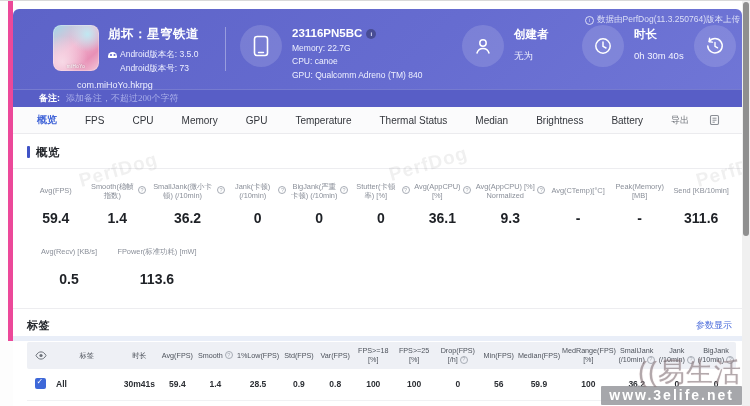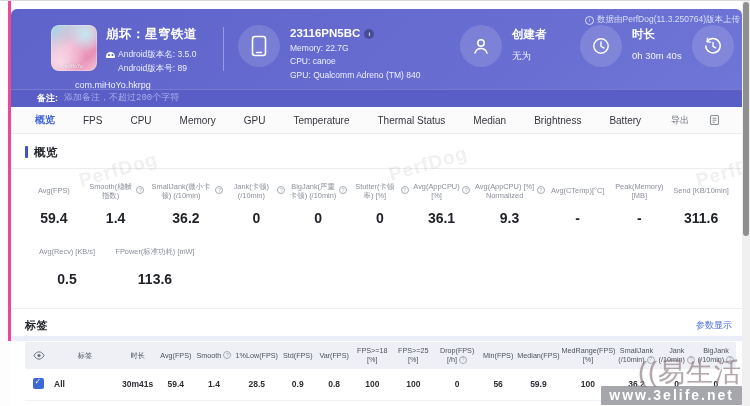--- a/index.html
+++ b/index.html
@@ -1,19 +1,19 @@
 <!DOCTYPE html>
 <html><head>
 <meta charset="utf-8">
 <style>
   *{margin:0;padding:0;box-sizing:border-box;}
   html,body{width:750px;height:406px;overflow:hidden;}
   body{font-family:"Liberation Sans","DejaVu Sans",sans-serif;background:#ffffff;position:relative;border-top:1px solid #d9d9d9;}
   .page{position:relative;width:750px;height:406px;background:#fdfdfd;}
-  .content{position:absolute;left:8px;top:0;width:734px;height:340px;border-left:3px solid #ec4899;background:#fff;}
+  .content{position:absolute;left:8px;top:0;width:734px;height:340px;border-left:5px solid #ec4899;background:#fff;}
 
   
   .header-card{position:relative;margin-top:8px;background:linear-gradient(135deg,#5d63c8 0%,#666cd0 55%,#7076d6 100%);border-radius:6px 6px 0 0;color:#fff;overflow:hidden;}
   .source-note{position:absolute;top:5px;right:2px;font-size:8.5px;color:#dcdff7;display:flex;align-items:center;gap:3px;white-space:nowrap;}
   .info-dot{width:9px;height:9px;border:1px solid #dcdff7;border-radius:50%;display:inline-flex;align-items:center;justify-content:center;font-size:6px;font-style:normal;}
   .info-dot::after{content:"i";}
   .header-main{display:flex;align-items:flex-start;padding:16px 10px 12px 40px;height:80px;}
   .app-block{width:168px;flex:0 0 auto;}
   .app-row{display:flex;gap:9px;}
   .app-icon{width:46px;height:46px;border-radius:8px;flex:0 0 auto;background:
@@ -39,21 +39,21 @@
   .dev-badge{width:10px;height:10px;border-radius:50%;background:rgba(0,0,0,.28);display:inline-flex;align-items:center;justify-content:center;font-size:6px;color:#e7e9ff;font-style:normal;}
   .dev-badge::after{content:"i";}
   .blk-device{width:222px;}
   .blk-creator{width:120px;}
   .blk-duration{width:112px;}
   .blk-upload{flex:1;}
 
   
   .note-bar{background:#585ec6;border-top:1px solid rgba(255,255,255,.18);padding:3px 10px 4px 26px;display:flex;align-items:center;gap:6px;height:18px;}
   .note-label{font-size:9px;font-weight:bold;color:#fff;flex:0 0 auto;}
-  .note-input{background:transparent;border:none;outline:none;font-size:9px;color:#fff;width:260px;font-family:Liberation Mono, monospace;}
+  .note-input{background:transparent;border:none;outline:none;font-size:9px;color:#fff;width:260px;font-family:Liberation Serif, serif;}
   .note-input::placeholder{color:#a9aee9;}
 
   
   .tabbar{display:flex;align-items:center;background:#fbfbfc;border-bottom:1px solid #ebebee;height:27px;padding:0 8px 0 10px;}
   .tab{font-size:10px;color:#33363c;padding:0 14px;cursor:pointer;white-space:nowrap;}
   .tab.active{color:#4366d8;font-weight:bold;}
   .tab-spacer{flex:1;}
   .export-btn{display:flex;align-items:center;gap:20px;font-size:9px;color:#6b6f76;margin-right:14px;cursor:pointer;}
 
   
@@ -119,21 +119,21 @@
           <div class="app-row">
             <div class="app-icon">
               <div class="cap">miHoYo</div>
             </div>
             <div class="app-texts">
               <div class="app-title">崩坏：星穹铁道</div>
               <div class="app-sub">
                 <span class="android-ic"></span>
                 <span>Android版本名: 3.5.0</span>
               </div>
-              <div class="app-sub no-icon">Android版本号: 89</div>
+              <div class="app-sub no-icon">Android版本号: 73</div>
             </div>
           </div>
           <div class="pkg">com.miHoYo.hkrpg</div>
         </div>
 
         <div class="v-divider"></div>
 
         <div class="hblock blk-device">
           <div class="circle-ic">
             <svg width="18" height="22" viewBox="0 0 18 22">

